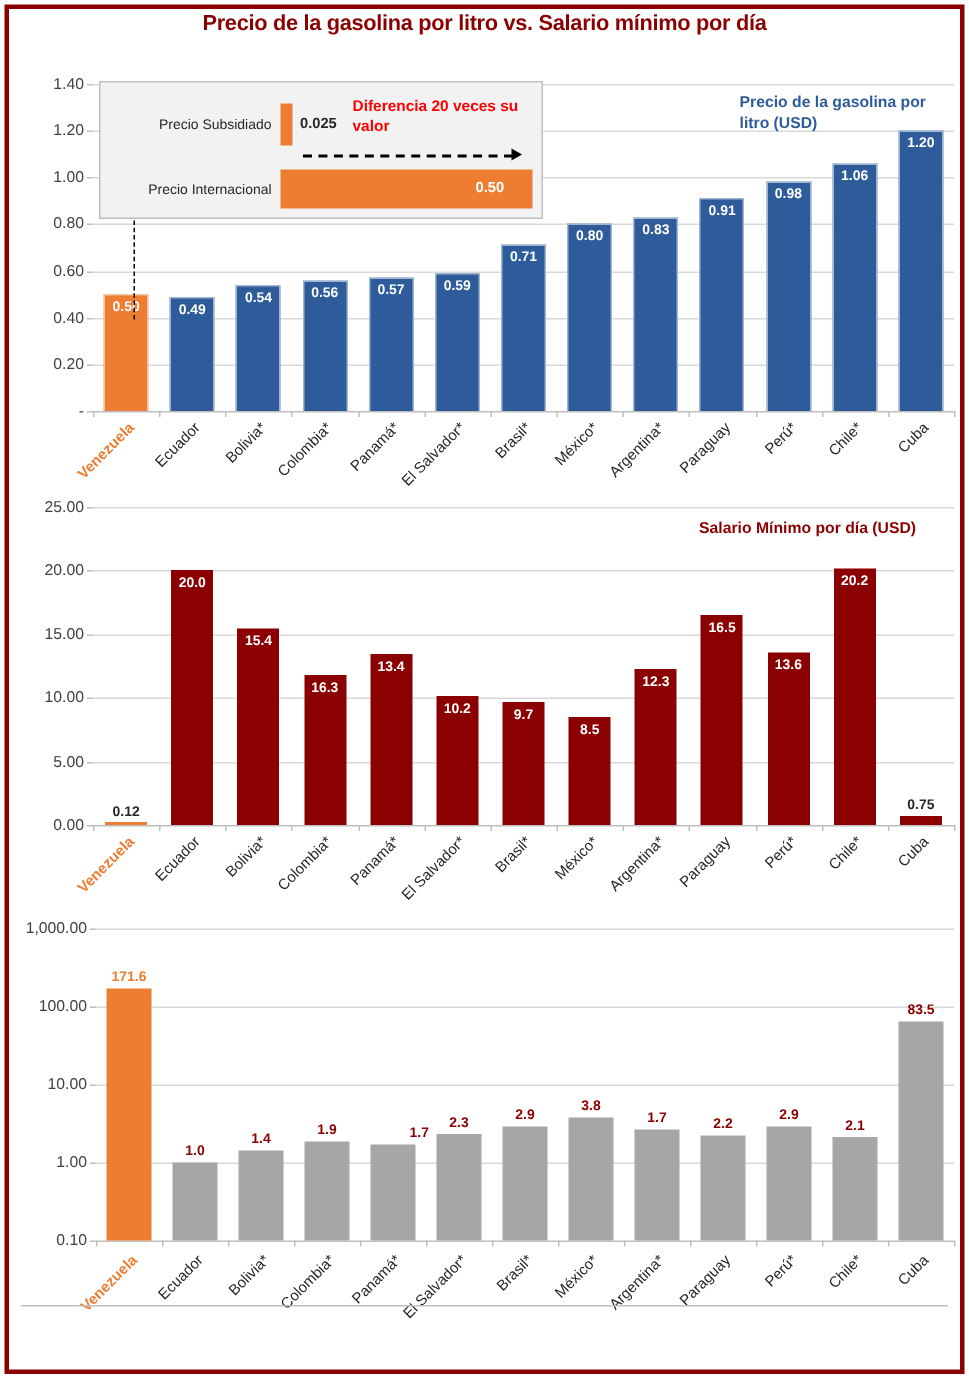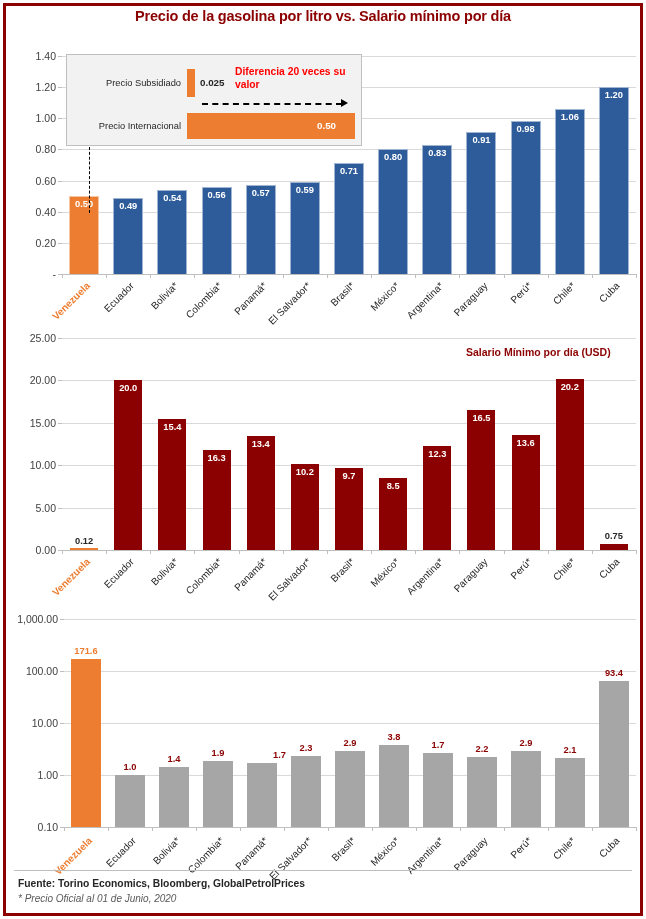--- a/index.html
+++ b/index.html
@@ -201,20 +201,21 @@
       <div class="tickmark" style="left: 497.538px; top: 230px; height: 4px;"></div>
       <div class="xlab-wrap" style="left: 563.769px; top: 236px;">
         <div class="xlab" style="right: 0px; top: 0px;">Chile*</div>
       </div>
       <div class="tickmark" style="left: 541.692px; top: 230px; height: 4px;"></div>
       <div class="xlab-wrap" style="left: 607.923px; top: 236px;">
         <div class="xlab" style="right: 0px; top: 0px;">Cuba</div>
       </div>
       <div class="tickmark" style="left: 585.846px; top: 230px; height: 4px;"></div>
       <div class="tickmark" style="left: 630px; top: 230px; height: 4px;"></div>
+      <div class="ann" style="left: 487px; top: 18px; width: 140px; color: rgb(46, 92, 154); font-size: 10.5px;">Precio de la gasolina por litro (USD)</div>
       <div class="inset" style="left: 60px; top: 10px; width: 296px; height: 92px;">
         <div class="inset-label" style="left: 6px; top: 23px; width: 108px;">Precio Subsidiado</div>
         <div class="inset-bar" style="left: 120px; top: 14px; width: 8px; height: 28px;"></div>
         <div class="inset-val" style="left: 133px; top: 22px; color: rgb(38, 38, 38);">0.025</div>
         <div class="inset-note" style="left: 168px; top: 10px;">Diferencia 20 veces su valor</div>
         <div class="dashline" style="left: 135px; top: 48px; width: 140px;"></div>
         <div class="arrowhead" style="left: 274px; top: 44px;"></div>
         <div class="inset-label" style="left: 4px; top: 66px; width: 110px;">Precio Internacional</div>
         <div class="inset-bar" style="left: 120px; top: 58px; width: 168px; height: 26px;"></div>
         <div class="inset-val" style="left: 250px; top: 65px; color: rgb(255, 255, 255);">0.50</div>
@@ -348,21 +349,21 @@
         <div class="dlabel" style="left: 306px; width: 48px; top: 112.851px; color: rgb(139, 0, 0);">3.8</div>
         <div class="bar" style="left: 359px; width: 30px; height: 74.4309px; background: rgb(166, 166, 166);"></div>
         <div class="dlabel" style="left: 350px; width: 48px; top: 120.569px; color: rgb(139, 0, 0);">1.7</div>
         <div class="bar" style="left: 403px; width: 30px; height: 69.806px; background: rgb(166, 166, 166);"></div>
         <div class="dlabel" style="left: 394px; width: 48px; top: 125.194px; color: rgb(139, 0, 0);">2.2</div>
         <div class="bar" style="left: 447px; width: 30px; height: 76.0447px; background: rgb(166, 166, 166);"></div>
         <div class="dlabel" style="left: 438px; width: 48px; top: 118.955px; color: rgb(139, 0, 0);">2.9</div>
         <div class="bar" style="left: 491px; width: 30px; height: 68.7554px; background: rgb(166, 166, 166);"></div>
         <div class="dlabel" style="left: 482px; width: 48px; top: 126.245px; color: rgb(139, 0, 0);">2.1</div>
         <div class="bar" style="left: 535px; width: 30px; height: 145.921px; background: rgb(166, 166, 166);"></div>
-        <div class="dlabel" style="left: 526px; width: 48px; top: 49.0786px; color: rgb(139, 0, 0);">93.4</div>
+        <div class="dlabel" style="left: 526px; width: 48px; top: 49.0786px; color: rgb(139, 0, 0);">83.5</div>
       </div>
       <div class="ytick" style="top: 226px; right: 582px;">0.10</div>
       <div class="tickmark" style="left: 54px; top: 226px; width: 4px; height: 1px; background: rgb(191, 191, 191);"></div>
       <div class="ytick" style="top: 174px; right: 582px;">1.00</div>
       <div class="tickmark" style="left: 54px; top: 174px; width: 4px; height: 1px; background: rgb(191, 191, 191);"></div>
       <div class="ytick" style="top: 122px; right: 582px;">10.00</div>
       <div class="tickmark" style="left: 54px; top: 122px; width: 4px; height: 1px; background: rgb(191, 191, 191);"></div>
       <div class="ytick" style="top: 70px; right: 582px;">100.00</div>
       <div class="tickmark" style="left: 54px; top: 70px; width: 4px; height: 1px; background: rgb(191, 191, 191);"></div>
       <div class="ytick" style="top: 18px; right: 582px; text-align: right;">1,000.00</div>
@@ -416,17 +417,13 @@
       </div>
       <div class="tickmark" style="left: 542px; top: 226px; height: 4px;"></div>
       <div class="xlab-wrap" style="left: 608px; top: 234px;">
         <div class="xlab" style="right: 0px; top: 0px;">Cuba</div>
       </div>
       <div class="tickmark" style="left: 586px; top: 226px; height: 4px;"></div>
       <div class="tickmark" style="left: 630px; top: 226px; height: 4px;"></div>
     </div>
 
   <div class="sep" id="foot-sep" style="top:864px; width:618px;"></div>
-  <div class="footer" style="top:872px;">
-    <div class="f1">Fuente: Torino Economics, Bloomberg, GlobalPetrolPrices</div>
-    <div class="f2">* Precio Oficial al 01 de Junio, 2020</div>
-  </div>
 </div>
 
 </body></html>

